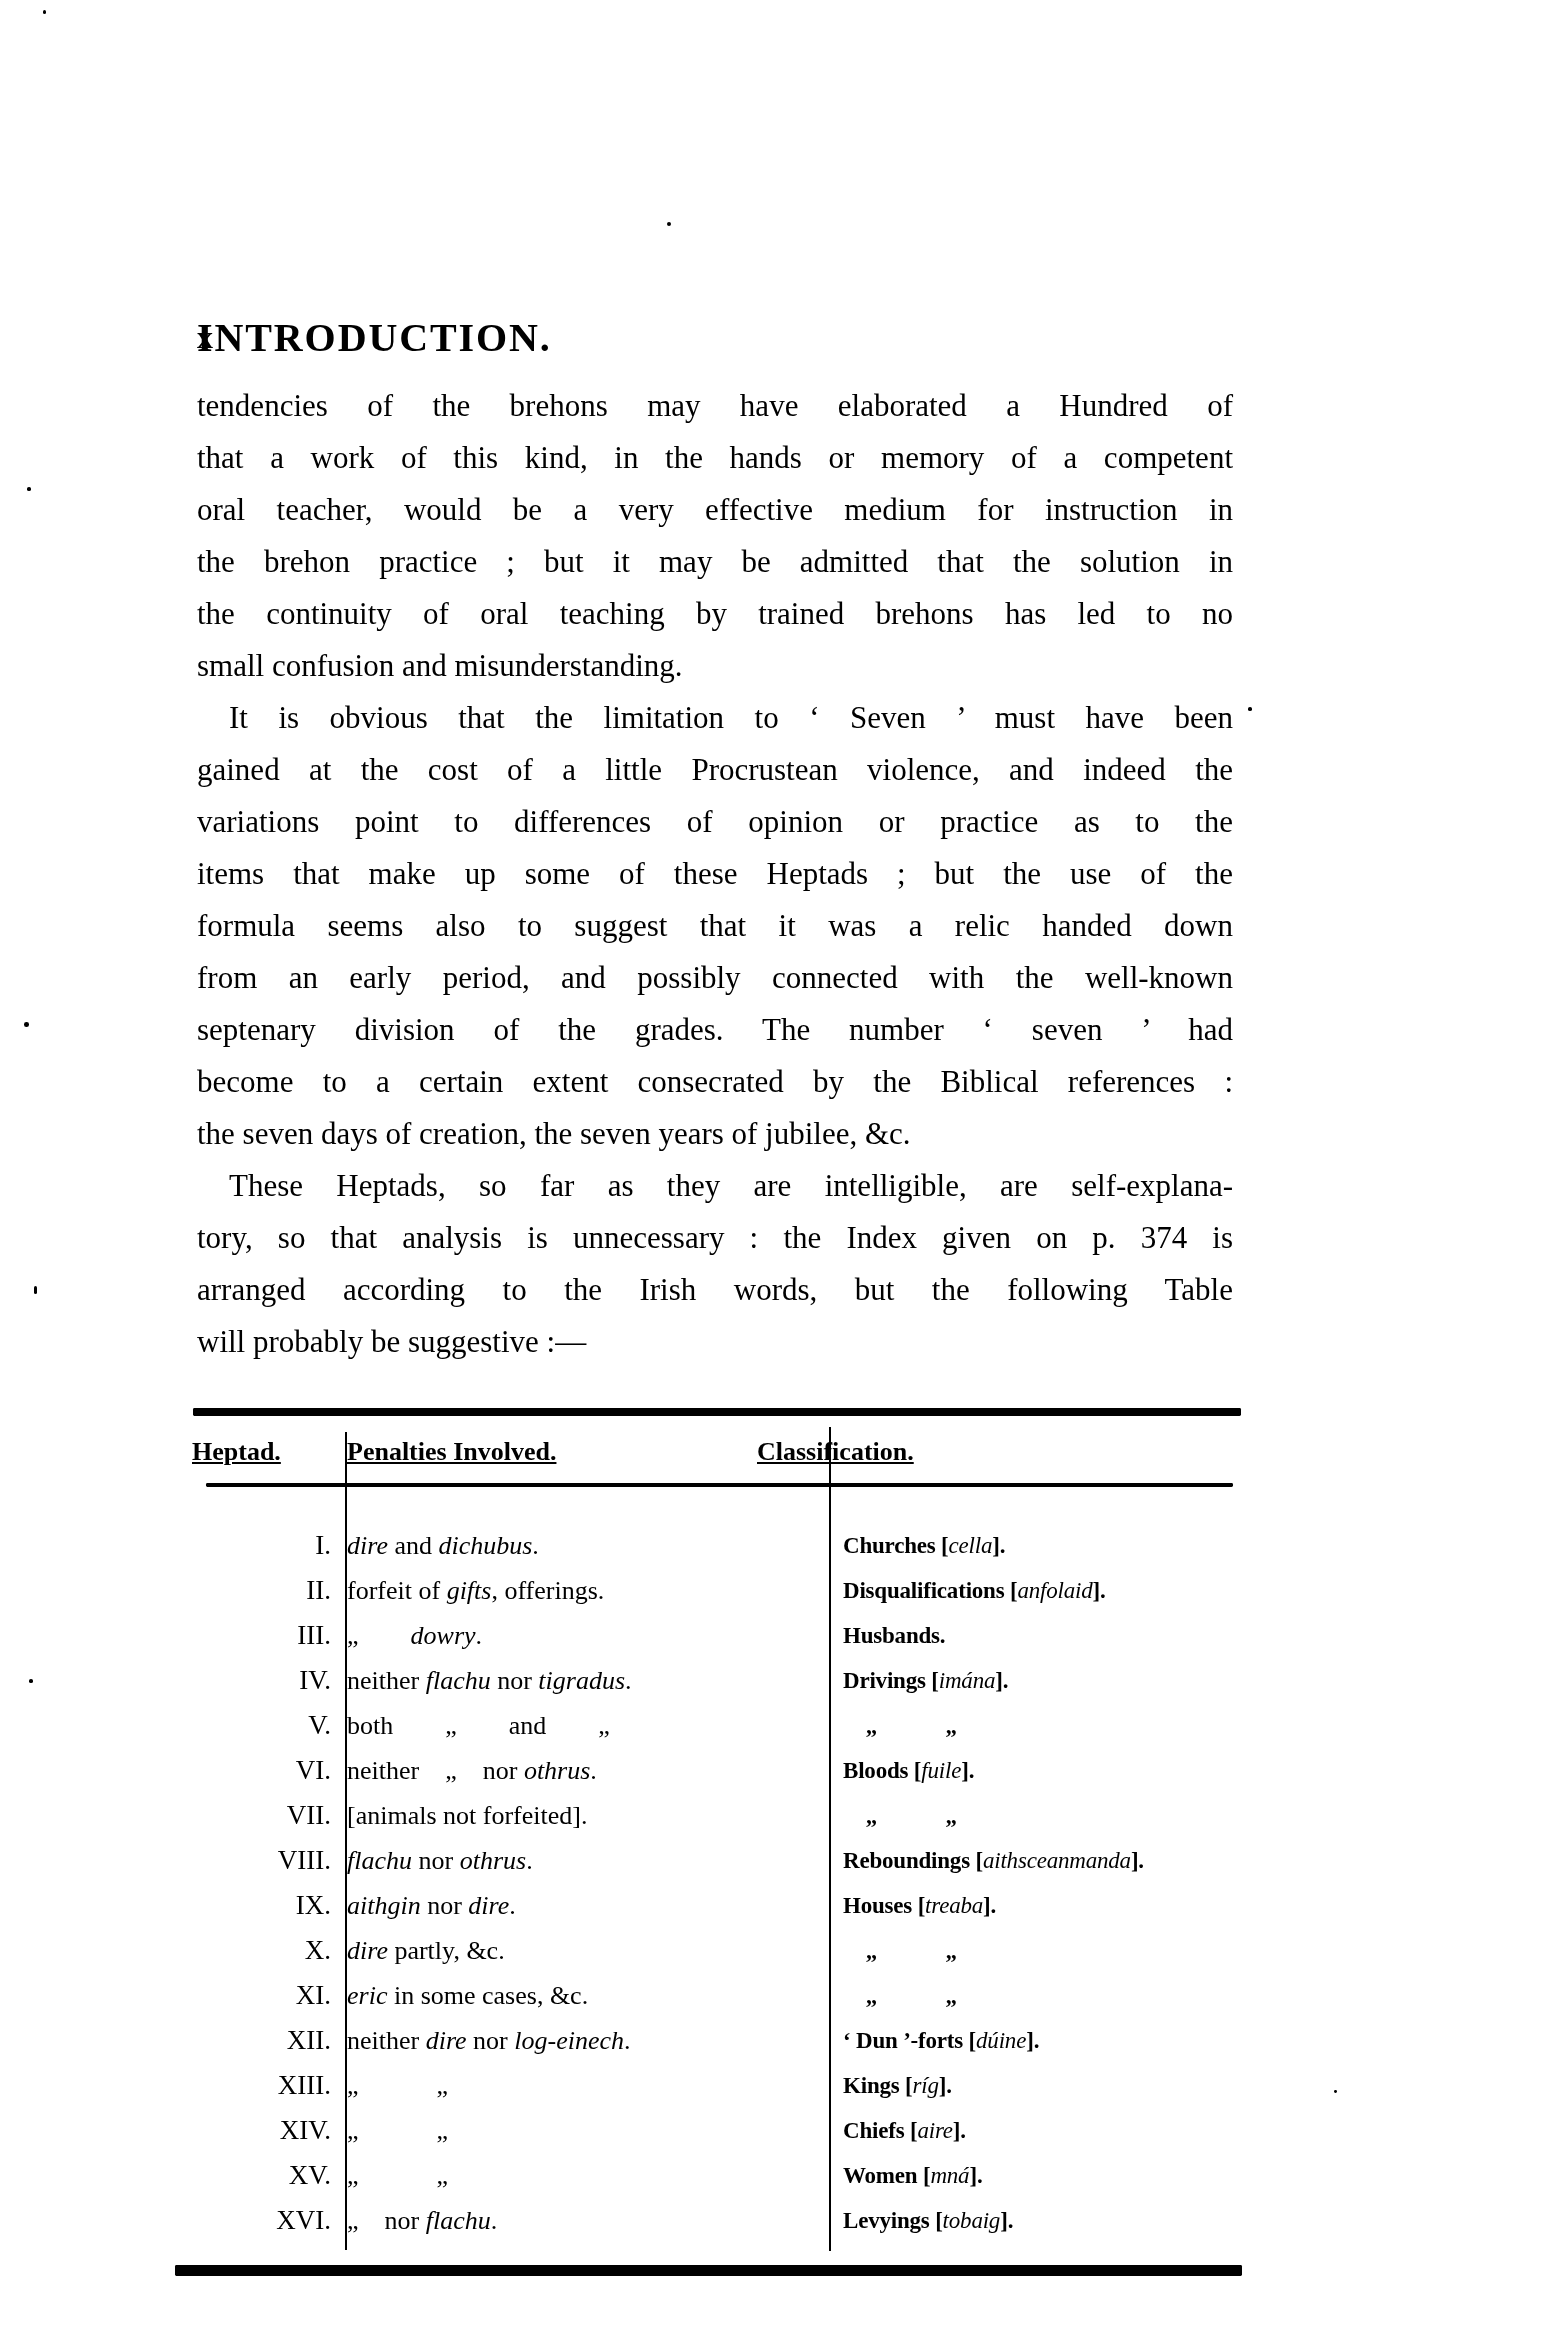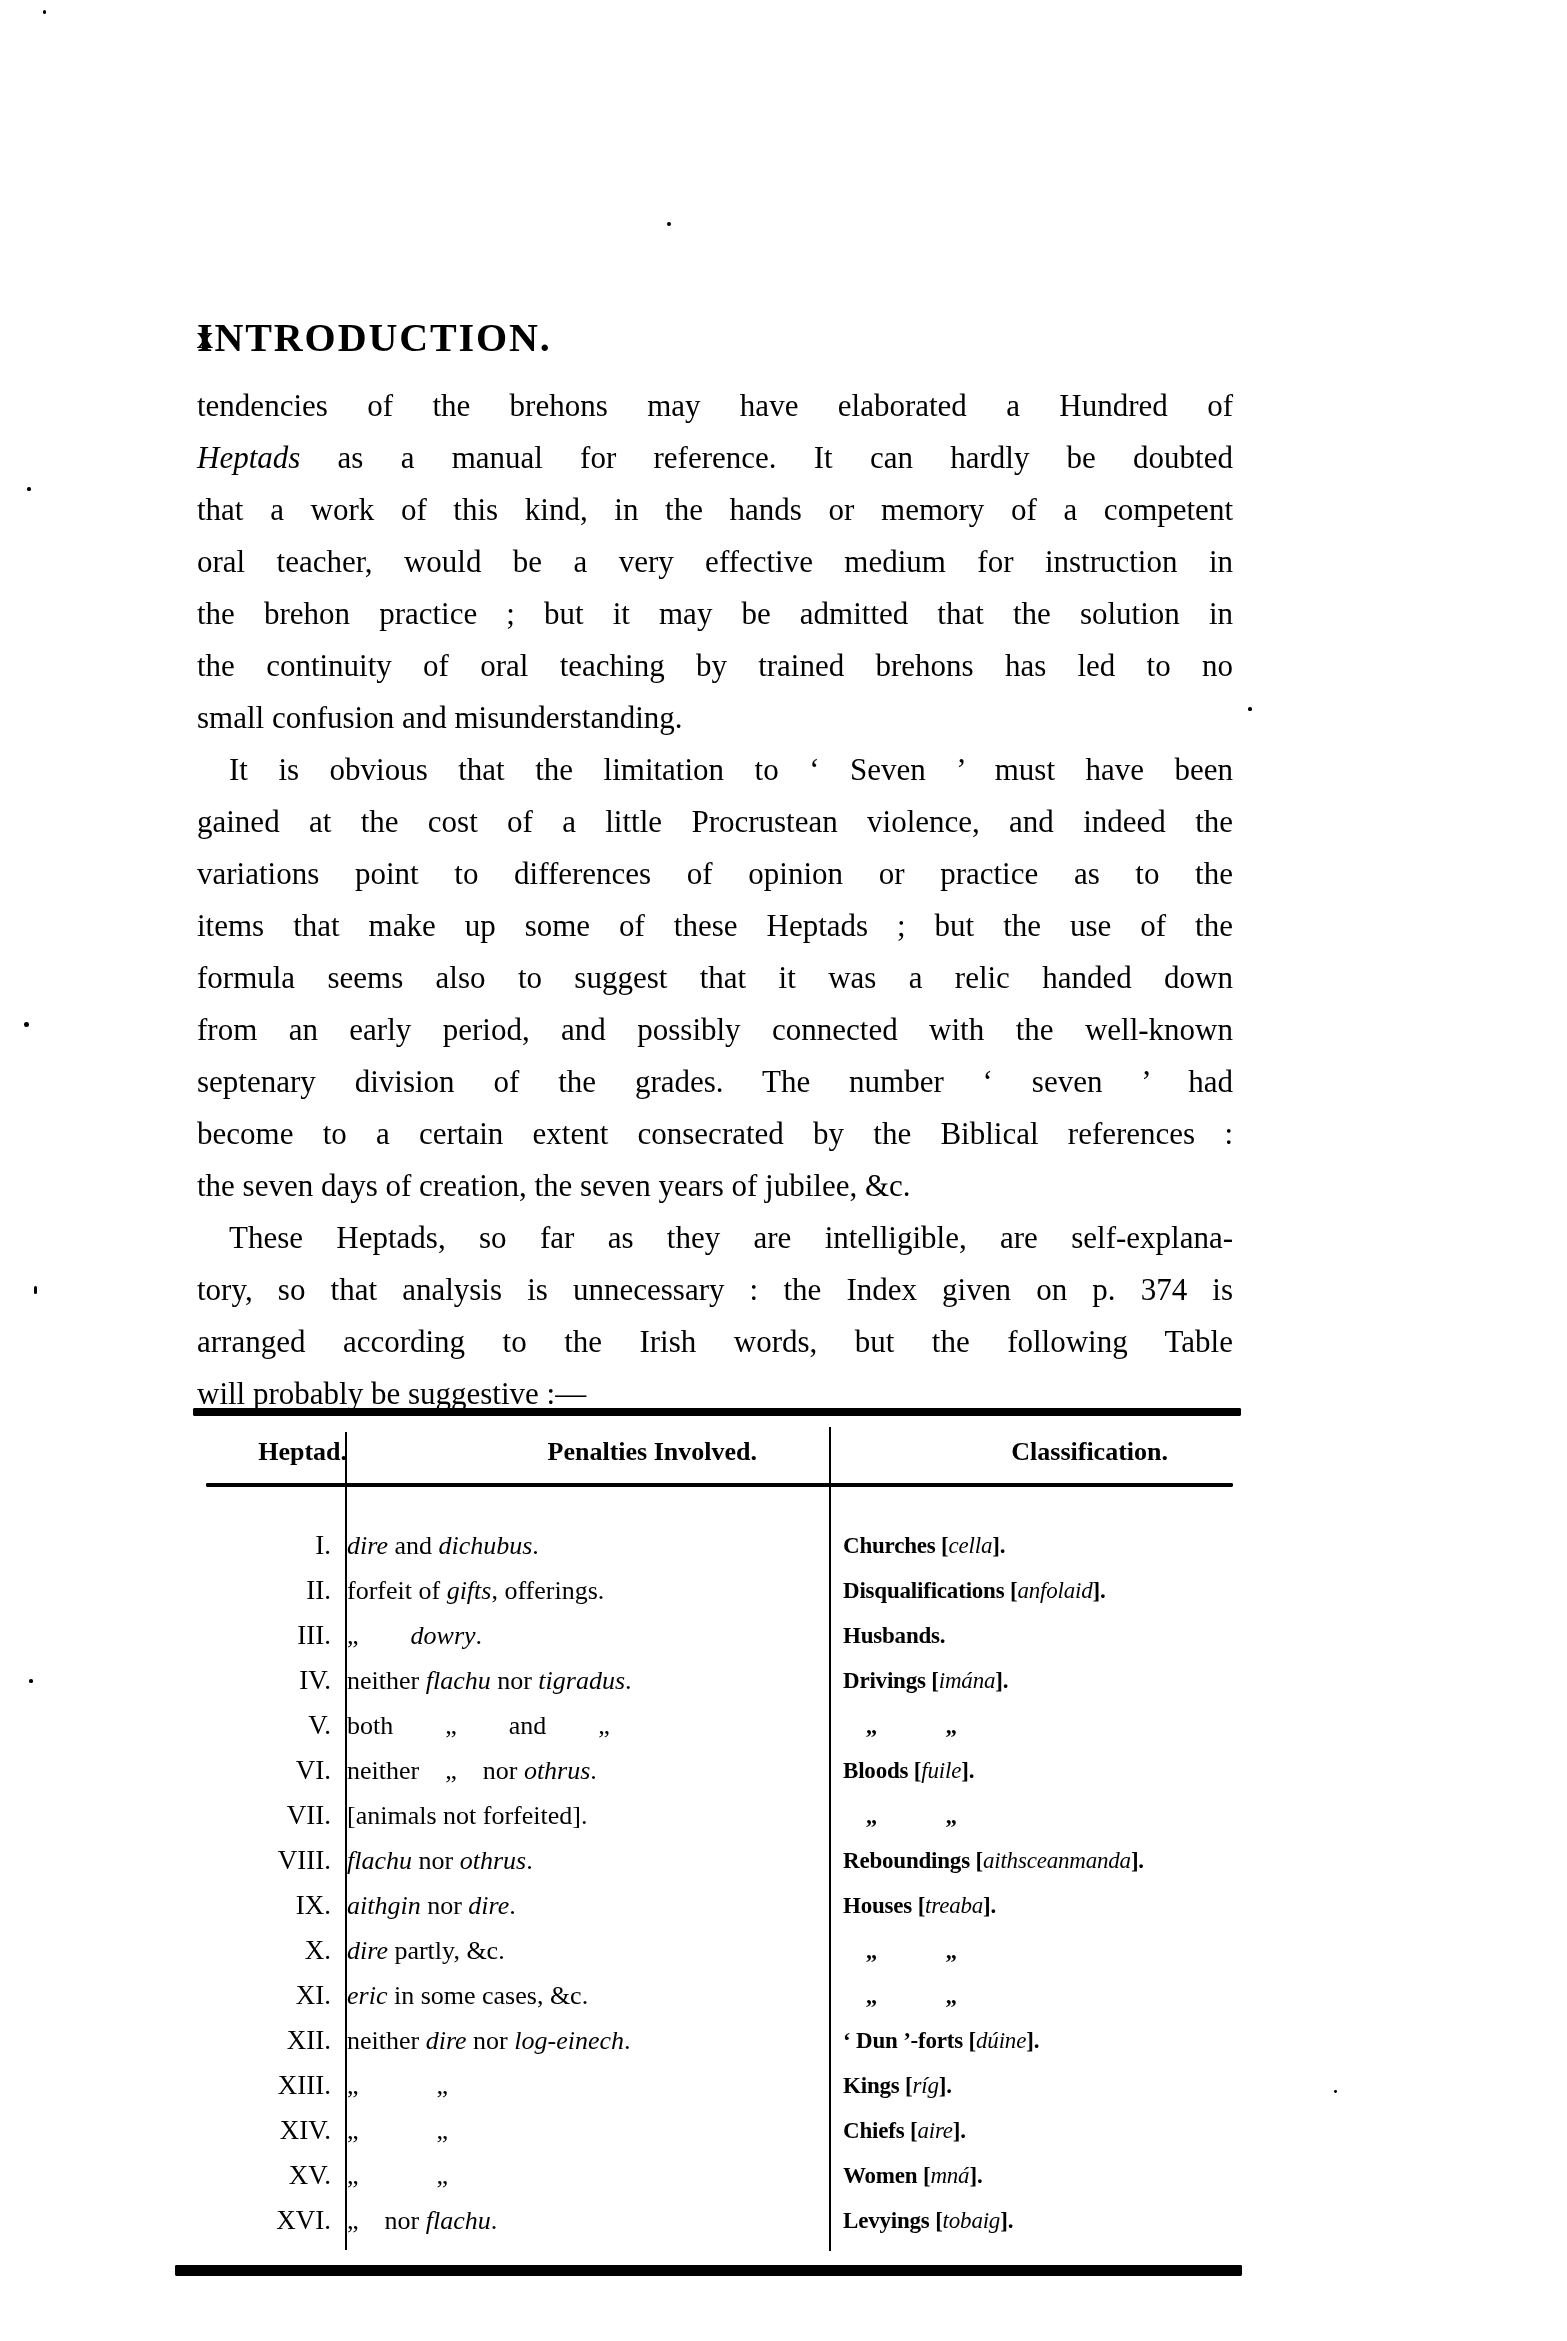--- a/index.html
+++ b/index.html
@@ -38,21 +38,21 @@
   .rule-mid{left:206px;top:1483px;width:1027px;height:3.7px;}
   .rule-bottom{left:175px;top:2265px;width:1067px;height:10.8px;}
   .vline{position:absolute;background:#000;width:2.3px;}
   .vline-1{left:345px;top:1432px;height:818px;}
   .vline-2{left:829px;top:1427px;height:824px;}
   .thead{
     position:absolute;left:192px;top:1424px;width:1049px;height:56px;
     display:flex;align-items:center;
     font-size:26px;font-weight:bold;
   }
-  .th{text-align:right;}
+  .th{text-align:left;text-decoration:underline;}
   .th-heptad{width:155px;}
   .th-penalties{width:410px;}
   .th-classification{width:411px;}
   .tbody{
     position:absolute;left:192px;top:1523px;width:1049px;
   }
   .trow{display:flex;height:45px;align-items:center;}
   .c1{
     width:155px;box-sizing:border-box;
     text-align:right;padding-right:16px;
@@ -94,21 +94,20 @@
 
   <div class="artifact a8"></div>
   <div class="artifact a9"></div>
 
   <div class="folio">x</div>
   <div class="running-head">INTRODUCTION.</div>
 
   <div class="body-text">
     <div class="para">
         <div class="line">tendencies of the brehons may have elaborated a Hundred of</div>
-        <div class="line"><i>Heptads</i> as a manual for reference. It can hardly be doubted</div>
         <div class="line">that a work of this kind, in the hands or memory of a competent</div>
         <div class="line">oral teacher, would be a very effective medium for instruction in</div>
         <div class="line">the brehon practice ; but it may be admitted that the solution in</div>
         <div class="line">the continuity of oral teaching by trained brehons has led to no</div>
         <div class="line last">small confusion and misunderstanding.</div>
       </div>
     <div class="para indent">
         <div class="line">It is obvious that the limitation to ‘ Seven ’ must have been</div>
         <div class="line">gained at the cost of a little Procrustean violence, and indeed the</div>
         <div class="line">variations point to differences of opinion or practice as to the</div>

